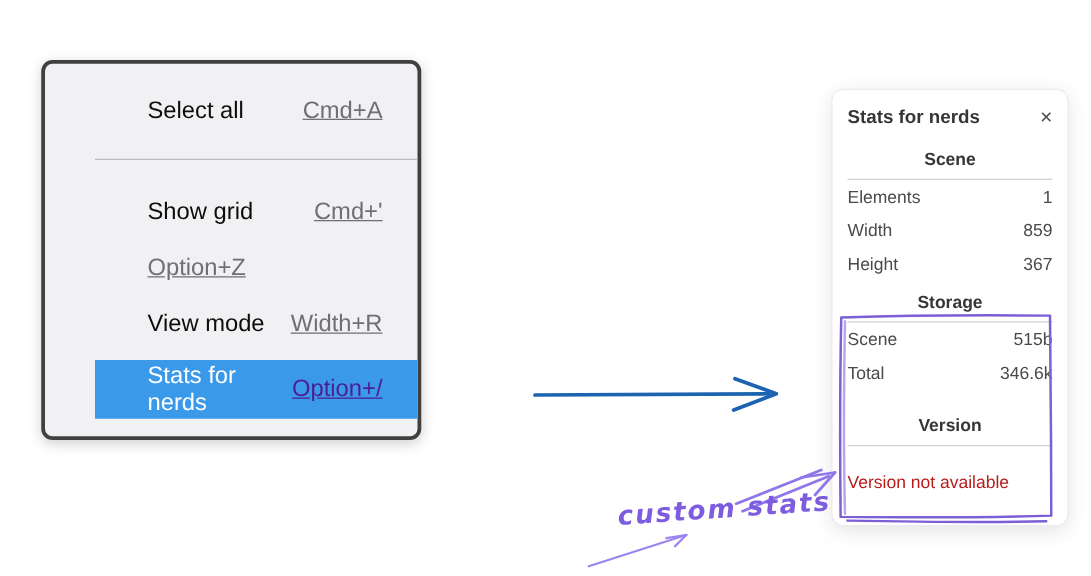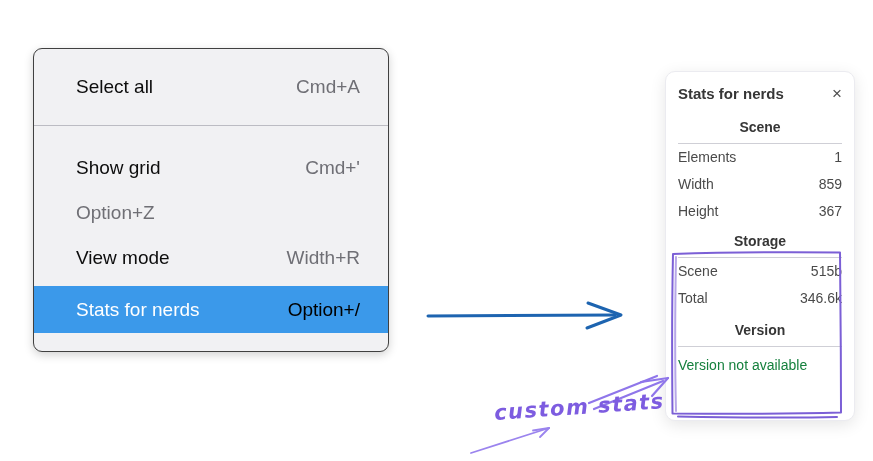--- a/index.html
+++ b/index.html
@@ -7,51 +7,52 @@
     width: 873px; height: 461px;
     background: #ffffff;
     font-family: "Liberation Sans", sans-serif;
     overflow: hidden;
     position: relative;
   }
   
   .context-menu {
     position: absolute;
     left: 33px; top: 48px;
-    width: 356px; height: 304px;
+    width: 304px; height: 304px;
     background: #f1f1f3;
-    border: 1px solid #404040;
+    border: 3px solid #404040;
     border-radius: 9px;
     box-shadow: 0 3px 10px rgba(0,0,0,0.18);
     overflow: hidden;
+    padding-left: 40px;
   }
   .menu-row {
     display: flex;
     justify-content: space-between;
     align-items: center;
     padding: 0 28px 0 42px;
     font-size: 19px;
     color: #0d0d0d;
     height: 45px;
     cursor: default;
   }
-  .menu-row .shortcut { color: #6f6f75; }
+  .menu-row .shortcut { color: #6f6f75; text-decoration: underline; }
   .menu-row.first { height: 76px; }
   .menu-divider {
     border-top: 1px solid #bcbcc3;
     width: 100%;
   }
   .menu-group2 { padding-top: 19px; }
   .menu-row.selected {
     background: #3b99ea;
     color: #ffffff;
     height: 47px;
     margin-top: 6px;
   }
-  .menu-row.selected .shortcut { color: #000000; }
+  .menu-row.selected .shortcut { color: #4c1d95; }
 
   
   .stats-panel {
     position: absolute;
     left: 665px; top: 71px;
     width: 190px; height: 350px;
     background: #ffffff;
     border: 1px solid #ebebf0;
     border-radius: 10px;
     box-shadow: 0 4px 16px rgba(0,0,0,0.10);
@@ -86,22 +87,22 @@
     margin-bottom: 7px;
   }
   .sec-div { border-top: 1px solid #cfcfd6; }
   .stat-row {
     display: flex;
     justify-content: space-between;
     line-height: 27px;
   }
   .scene-rows { margin-bottom: 7px; text-align: center; }
   .storage-hdr { margin-top: 6px; }
-  .version-hdr { margin-top: 9px; }
-  .version-note { line-height: 27px; margin-top: 5px; color: #15803d; }
+  .version-hdr { margin-top: 19px; }
+  .version-note { line-height: 27px; margin-top: 15px; color: #b91c1c; }
 
   
   .overlay-svg {
     position: absolute;
     left: 0; top: 0;
     pointer-events: none;
   }
   .annotation-text {
     position: absolute;
     left: 494px; top: 395px;

